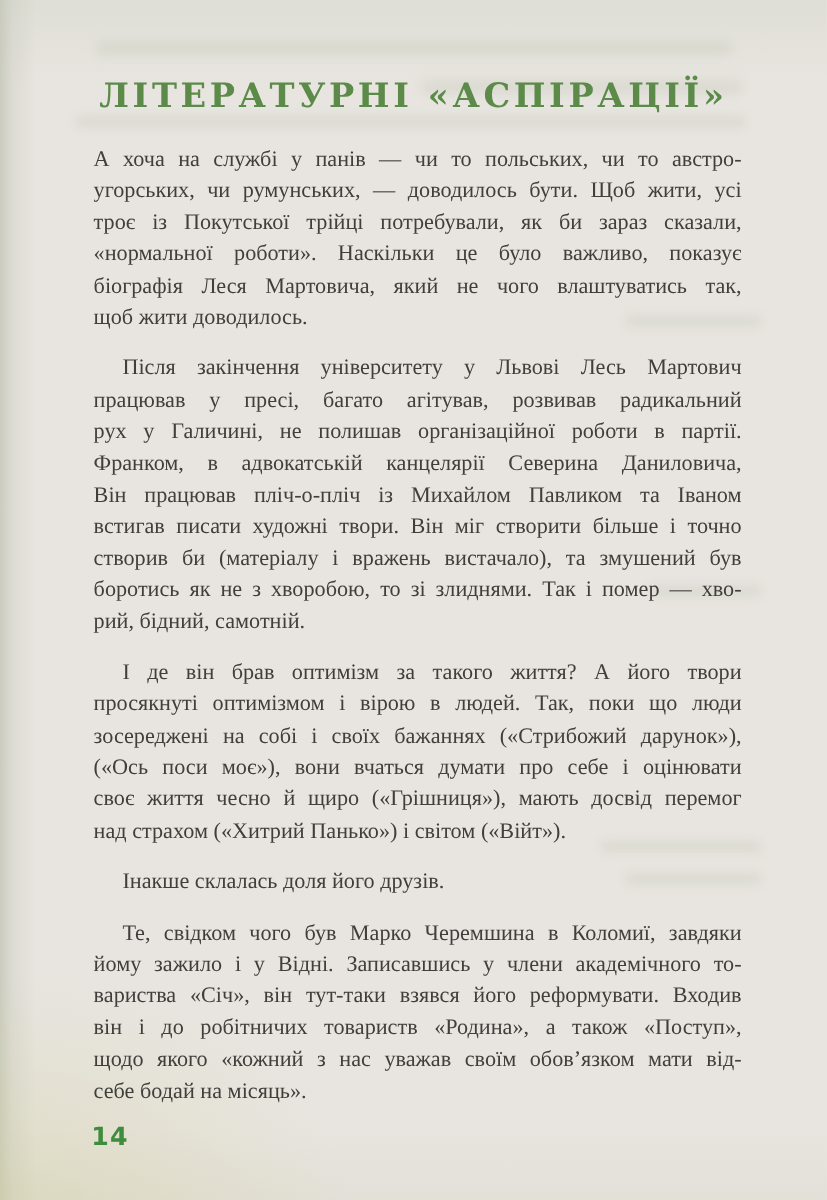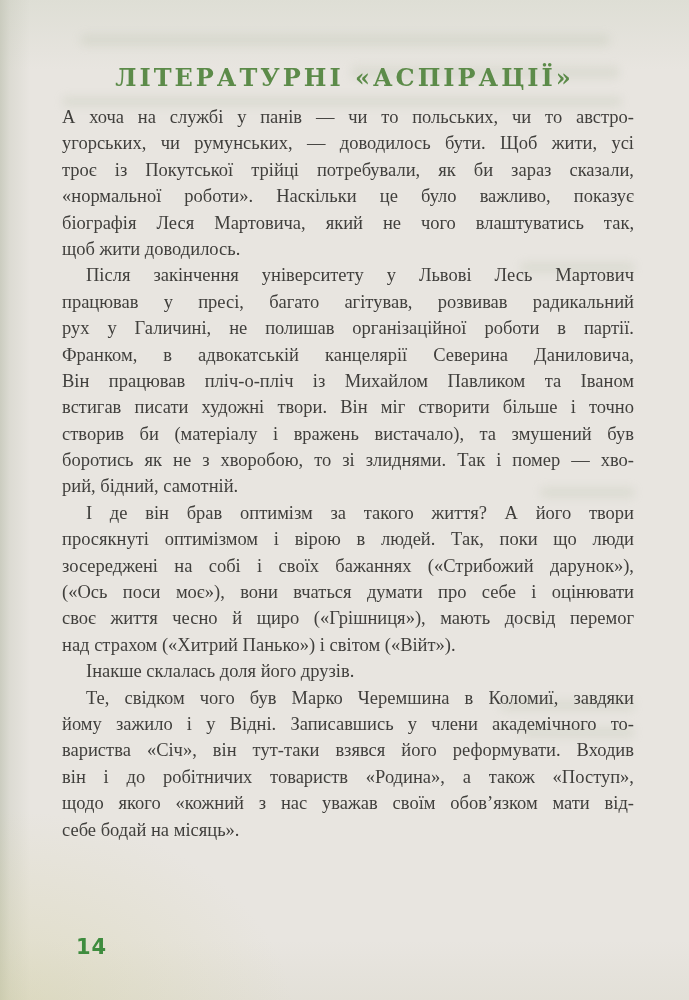--- a/index.html
+++ b/index.html
@@ -31,33 +31,33 @@
     border-radius: 8px;
     filter: blur(4px);
     pointer-events: none;
   }
   .chapter-title {
     position: absolute;
     top: 63px; left: 0; width: 689px;
     text-align: center;
     font-family: "DejaVu Serif", serif;
     font-weight: 700;
-    font-size: 24px;
+    font-size: 28px;
     letter-spacing: 3px;
     color: var(--green-title);
     text-transform: uppercase;
   }
   .text-block {
     position: absolute;
     top: 104px; left: 62px;
     width: 572px;
     color: var(--ink);
     font-size: 18.5px;
   }
-  .para { margin: 0; }
+  .para { margin: 16px; }
   .line {
     height: 26.4px;
     line-height: 26.4px;
     text-align: justify;
     text-align-last: justify;
     white-space: nowrap;
     overflow: visible;
   }
   .line.last {
     text-align-last: left;

